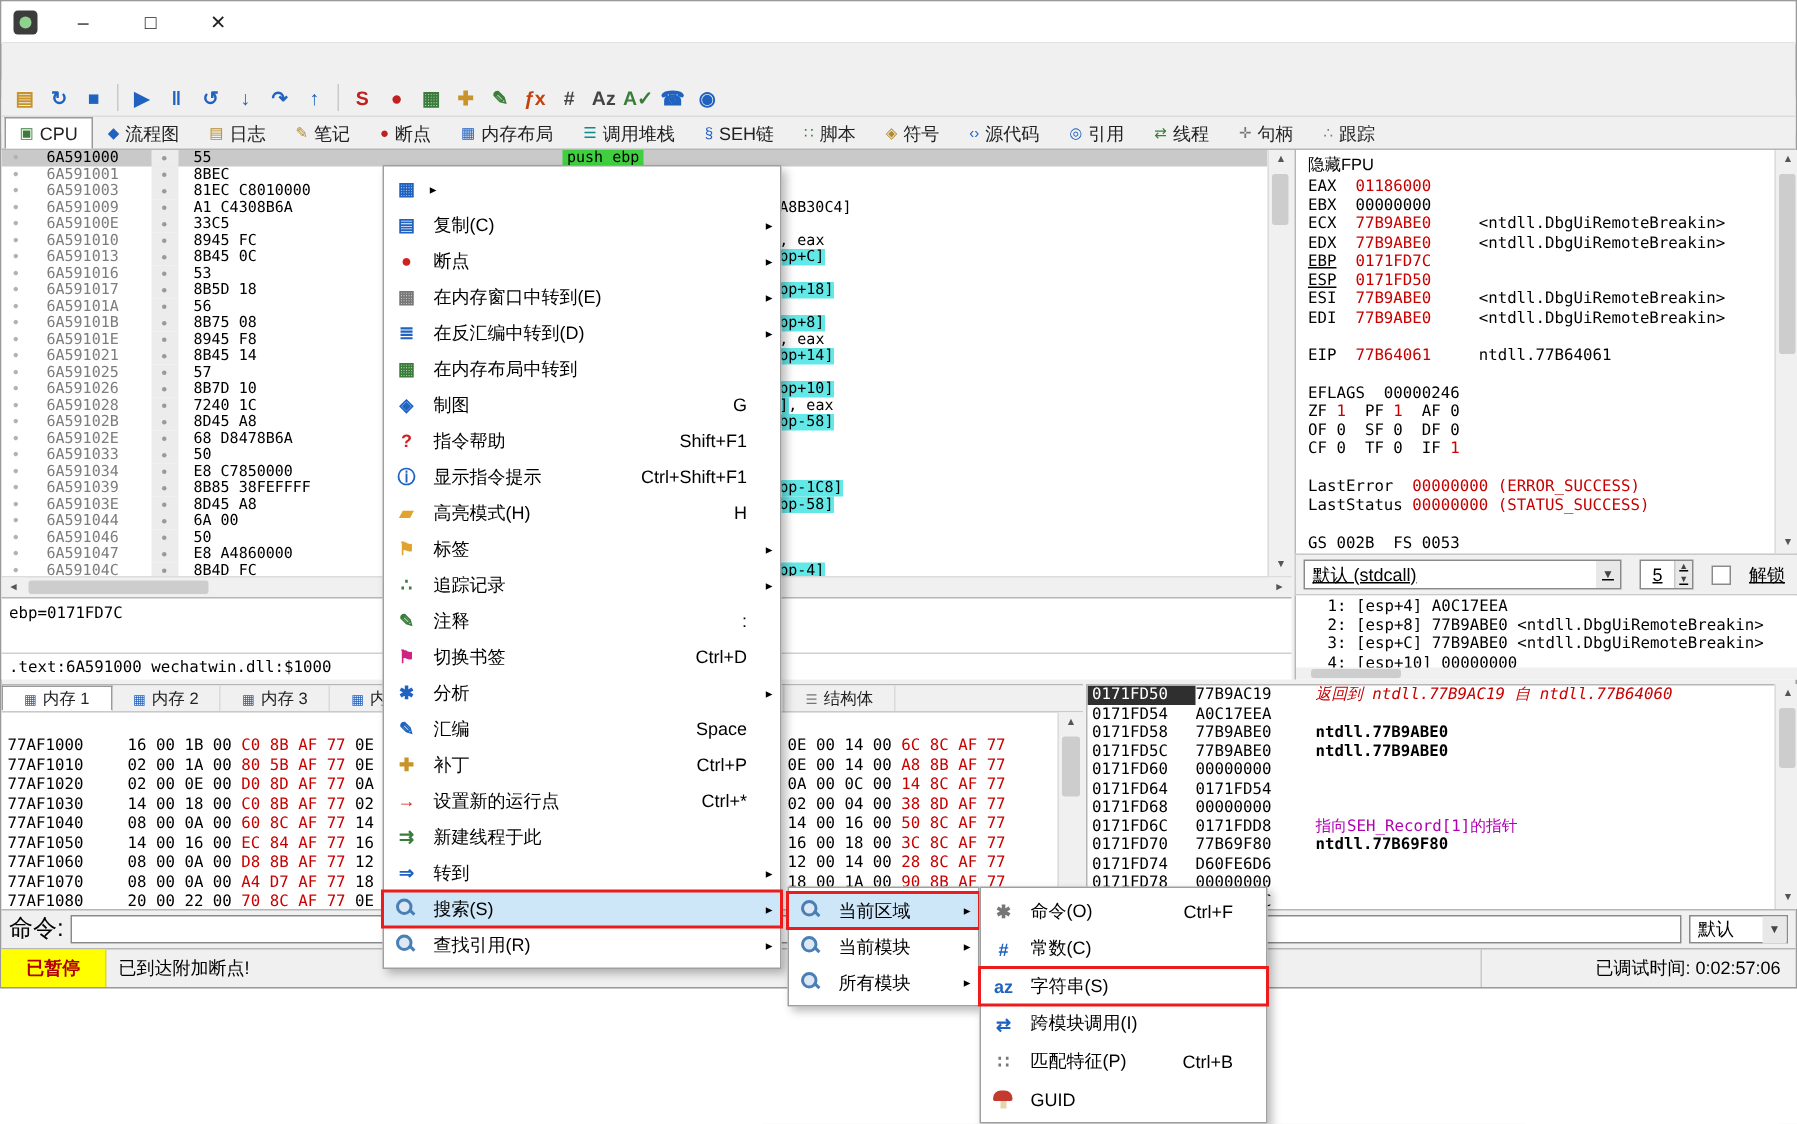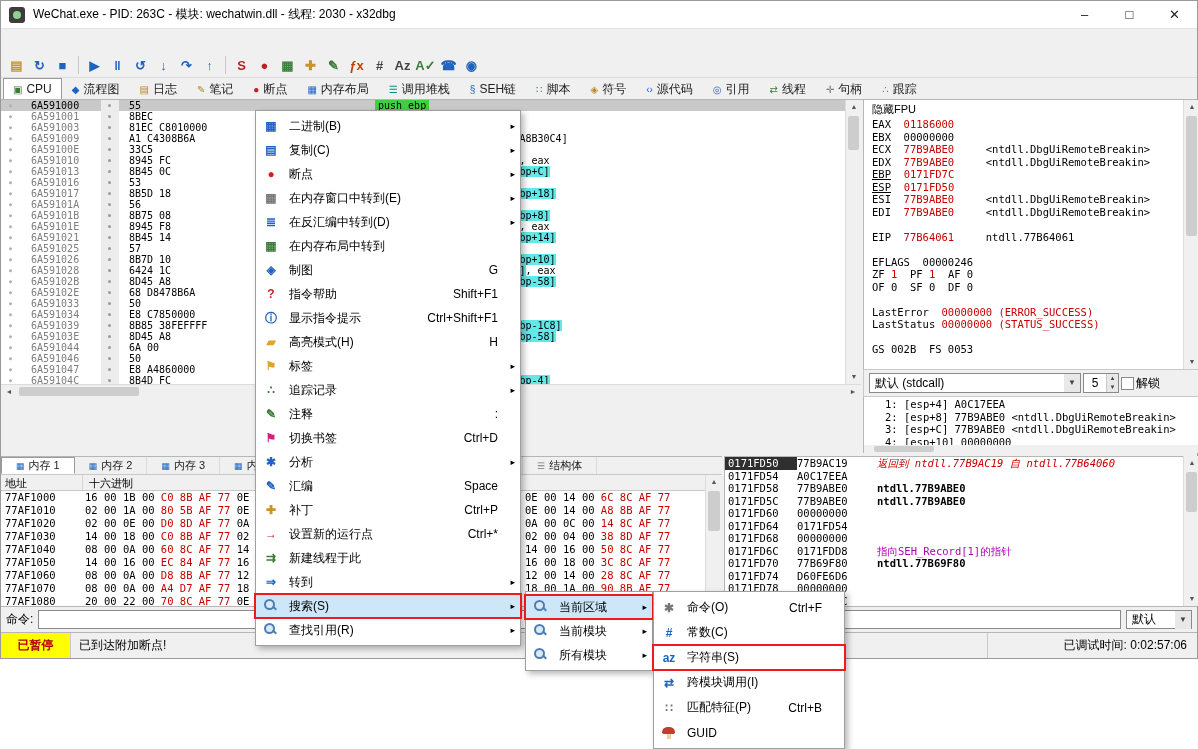--- a/index.html
+++ b/index.html
@@ -66,21 +66,21 @@
   #regpanel { position:absolute; left:862px; top:99px; width:336px; height:269px; background:#fff;
     border-left:1px solid #b6b6b6; overflow:hidden; }
   #hide-fpu { position:absolute; left:8px; top:2px; font-size:11px; }
   #reg-lines { position:absolute; left:8px; top:18px; right:18px; }
   .rline { height:12.5px; font:10.5px/12.5px "DejaVu Sans Mono", monospace; white-space:pre; }
   .ck { color:#000; } .cr { color:#c80000; } .cu { color:#000; text-decoration:underline; }
   #reg-vscroll { right:0; left:auto; top:0; height:269px; position:absolute; width:16px; background:#f0f0f0; border-left:1px solid #dcdcdc;}
 
   
   #convrow { position:absolute; left:862px; top:368px; width:336px; height:28px; background:#f0f0f0;
-    border:1px solid #c9c9c9; border-right:none; display:flex; align-items:center; gap:2px; padding:0 6px 0 5px; }
+    border:1px solid #c9c9c9; border-right:none; display:flex; align-items:center; gap:12px; padding:0 6px 0 5px;text-decoration:underline; }
   .combo { display:flex; align-items:center; border:1px solid #8a8a8a; background:#fff; height:20px; padding-left:5px; }
   .combo .carr { margin-left:auto; width:16px; text-align:center; color:#444; font-size:8px; background:#e8e8e8; height:18px; line-height:18px; }
   #conv-combo { width:212px; }
   .spin { display:inline-flex; border:1px solid #8a8a8a; background:#fff; height:20px; }
   .spin .v { width:22px; text-align:center; line-height:18px; }
   .spin .ar { display:flex; flex-direction:column; font-size:6px; line-height:9px; width:12px; text-align:center; color:#444; background:#e8e8e8; border-left:1px solid #c9c9c9; }
   .cb { width:13px; height:13px; border:1px solid #8a8a8a; background:#fff; display:inline-block; }
 
   
   #argspanel { position:absolute; left:862px; top:396px; width:336px; height:56px; background:#fff; border-left:1px solid #b6b6b6;padding-left:16px; }
@@ -119,21 +119,21 @@
   .sta { width:72px; padding-left:3px; }
   .stasel { background:#2f2f2f; color:#fff; }
   .stv { width:80px; }
   .stc { flex:1; }
   .stc-k { color:#000;font-weight:bold; } .stc-red { color:#c80000;font-style:italic; } .stc-m { color:#b000b0; }
   #stack-vscroll { left:1182px; top:455px; height:150px; }
 
   
   #cmdbar { position:absolute; left:0; top:605px; width:1196px; height:26px; background:#f0f0f0;
     border-top:1px solid #b6b6b6; display:flex; align-items:center; gap:5px; padding:0 5px; }
-  #cmd-label { font-size:12px; }
+  #cmd-label { font-size:16px; }
   .cmd-input { flex:1; height:19px; border:1px solid #8a8a8a; background:#fff; font:11px "DejaVu Sans Mono", monospace; padding:0 3px; }
   #cmd-combo { width:66px; height:19px; }
 
   
   #statusbar { position:absolute; left:0; top:631px; width:1196px; height:26px; background:#f0f0f0;
     border-top:1px solid #b6b6b6; display:flex; align-items:stretch; }
   #status-state { width:70px; background:#ffff00; color:#b00000; font-weight:bold; display:flex;
     align-items:center; justify-content:center; border-right:1px solid #c9c9c9; }
   #status-msg { flex:1; display:flex; align-items:center; padding-left:8px; }
   #status-time { width:210px; display:flex; align-items:center; justify-content:flex-end; padding-right:10px; border-left:1px solid #c9c9c9; }
@@ -156,21 +156,20 @@
   .mic.mushroom::before { content:""; position:absolute; left:4px; top:3px; width:13px; height:7px; background:#c23b2e; border-radius:6px 6px 2px 2px; }
   .mic.mushroom::after { content:""; position:absolute; left:9px; top:10px; width:4px; height:5px; background:#e7d3ac; }
 </style>
 </head>
 <body>
 
 <div id="window">
 
   <div id="titlebar">
     <span class="app-icon"></span>
-    <span id="title-text">WeChat.exe - PID: 263C - 模块: wechatwin.dll - 线程: 2030 - x32dbg</span>
     <span class="win-btn">–</span>
     <span class="win-btn">□</span>
     <span class="win-btn close">✕</span>
   </div>
 
   <div id="menubar">
     <span id="menubar-items" style="display:flex;">
         <span class="mb-item">文件(F)</span>
         <span class="mb-item">视图(V)</span>
         <span class="mb-item">调试(D)</span>
@@ -280,21 +279,21 @@
       <div class="dr"><span class="bullet">●</span><span class="daddr">6A591010</span><span class="band"></span><span class="dbytes">8945 FC</span><span class="dinstr">mov dword ptr ss:<span class="memref">[ebp-4]</span>, eax</span></div>
       <div class="dr"><span class="bullet">●</span><span class="daddr">6A591013</span><span class="band"></span><span class="dbytes">8B45 0C</span><span class="dinstr">mov eax, dword ptr ss:<span class="memref">[ebp+C]</span></span></div>
       <div class="dr"><span class="bullet">●</span><span class="daddr">6A591016</span><span class="band"></span><span class="dbytes">53</span><span class="dinstr">push ebx</span></div>
       <div class="dr"><span class="bullet">●</span><span class="daddr">6A591017</span><span class="band"></span><span class="dbytes">8B5D 18</span><span class="dinstr">mov ebx, dword ptr ss:<span class="memref">[ebp+18]</span></span></div>
       <div class="dr"><span class="bullet">●</span><span class="daddr">6A59101A</span><span class="band"></span><span class="dbytes">56</span><span class="dinstr">push esi</span></div>
       <div class="dr"><span class="bullet">●</span><span class="daddr">6A59101B</span><span class="band"></span><span class="dbytes">8B75 08</span><span class="dinstr">mov esi, dword ptr ss:<span class="memref">[ebp+8]</span></span></div>
       <div class="dr"><span class="bullet">●</span><span class="daddr">6A59101E</span><span class="band"></span><span class="dbytes">8945 F8</span><span class="dinstr">mov dword ptr ss:<span class="memref">[ebp-8]</span>, eax</span></div>
       <div class="dr"><span class="bullet">●</span><span class="daddr">6A591021</span><span class="band"></span><span class="dbytes">8B45 14</span><span class="dinstr">mov eax, dword ptr ss:<span class="memref">[ebp+14]</span></span></div>
       <div class="dr"><span class="bullet">●</span><span class="daddr">6A591025</span><span class="band"></span><span class="dbytes">57</span><span class="dinstr">push edi</span></div>
       <div class="dr"><span class="bullet">●</span><span class="daddr">6A591026</span><span class="band"></span><span class="dbytes">8B7D 10</span><span class="dinstr">mov edi, dword ptr ss:<span class="memref">[ebp+10]</span></span></div>
-      <div class="dr"><span class="bullet">●</span><span class="daddr">6A591028</span><span class="band"></span><span class="dbytes">6424 1C</span><span class="dinstr">mov dword ptr ss:<span class="memref">[ebp+1C]</span>, eax</span></div>
+      <div class="dr"><span class="bullet">●</span><span class="daddr">6A591028</span><span class="band"></span><span class="dbytes">7240 1C</span><span class="dinstr">mov dword ptr ss:<span class="memref">[ebp+1C]</span>, eax</span></div>
       <div class="dr"><span class="bullet">●</span><span class="daddr">6A59102B</span><span class="band"></span><span class="dbytes">8D45 A8</span><span class="dinstr">lea eax, dword ptr ss:<span class="memref">[ebp-58]</span></span></div>
       <div class="dr"><span class="bullet">●</span><span class="daddr">6A59102E</span><span class="band"></span><span class="dbytes">68 D8478B6A</span><span class="dinstr">push wechatwin.6A8B47D8</span></div>
       <div class="dr"><span class="bullet">●</span><span class="daddr">6A591033</span><span class="band"></span><span class="dbytes">50</span><span class="dinstr">push eax</span></div>
       <div class="dr"><span class="bullet">●</span><span class="daddr">6A591034</span><span class="band"></span><span class="dbytes">E8 C7850000</span><span class="dinstr">call wechatwin.6A599600</span></div>
       <div class="dr"><span class="bullet">●</span><span class="daddr">6A591039</span><span class="band"></span><span class="dbytes">8B85 38FEFFFF</span><span class="dinstr">mov eax, dword ptr ss:<span class="memref">[ebp-1C8]</span></span></div>
       <div class="dr"><span class="bullet">●</span><span class="daddr">6A59103E</span><span class="band"></span><span class="dbytes">8D45 A8</span><span class="dinstr">lea eax, dword ptr ss:<span class="memref">[ebp-58]</span></span></div>
       <div class="dr"><span class="bullet">●</span><span class="daddr">6A591044</span><span class="band"></span><span class="dbytes">6A 00</span><span class="dinstr">push 0</span></div>
       <div class="dr"><span class="bullet">●</span><span class="daddr">6A591046</span><span class="band"></span><span class="dbytes">50</span><span class="dinstr">push eax</span></div>
       <div class="dr"><span class="bullet">●</span><span class="daddr">6A591047</span><span class="band"></span><span class="dbytes">E8 A4860000</span><span class="dinstr">call wechatwin.6A599700</span></div>
       <div class="dr"><span class="bullet">●</span><span class="daddr">6A59104C</span><span class="band"></span><span class="dbytes">8B4D FC</span><span class="dinstr">mov ecx, dword ptr ss:<span class="memref">[ebp-4]</span></span></div>
@@ -322,20 +321,21 @@
         <div class="rline"><span class="cu">EBP</span><span class="ck">  </span><span class="cr">0171FD7C</span></div>
         <div class="rline"><span class="cu">ESP</span><span class="ck">  </span><span class="cr">0171FD50</span></div>
         <div class="rline"><span class="ck">ESI  </span><span class="cr">77B9ABE0</span><span class="ck">     &lt;ntdll.DbgUiRemoteBreakin&gt;</span></div>
         <div class="rline"><span class="ck">EDI  </span><span class="cr">77B9ABE0</span><span class="ck">     &lt;ntdll.DbgUiRemoteBreakin&gt;</span></div>
         <div class="rline"></div>
         <div class="rline"><span class="ck">EIP  </span><span class="cr">77B64061</span><span class="ck">     ntdll.77B64061</span></div>
         <div class="rline"></div>
         <div class="rline"><span class="ck">EFLAGS  </span><span class="ck">00000246</span></div>
         <div class="rline"><span class="ck">ZF </span><span class="cr">1</span><span class="ck">  PF </span><span class="cr">1</span><span class="ck">  AF </span><span class="ck">0</span></div>
         <div class="rline"><span class="ck">OF </span><span class="ck">0</span><span class="ck">  SF </span><span class="ck">0</span><span class="ck">  DF </span><span class="ck">0</span></div>
+        <div class="rline"><span class="ck">CF </span><span class="ck">0</span><span class="ck">  TF </span><span class="ck">0</span><span class="ck">  IF </span><span class="cr">1</span></div>
         <div class="rline"></div>
         <div class="rline"><span class="ck">LastError  </span><span class="cr">00000000 (ERROR_SUCCESS)</span></div>
         <div class="rline"><span class="ck">LastStatus </span><span class="cr">00000000 (STATUS_SUCCESS)</span></div>
         <div class="rline"></div>
         <div class="rline"><span class="ck">GS 002B  FS 0053</span></div>
       </div>
     <div id="reg-vscroll">
       <span class="sb-btn" style="top:0;">▲</span>
       <div class="v-thumb" style="top:16px; height:120px;"></div>
       <span class="sb-btn" style="bottom:0;">▼</span>
@@ -363,20 +363,26 @@
         <div class="argline">1: [esp+4] A0C17EEA</div>
         <div class="argline">2: [esp+8] 77B9ABE0 &lt;ntdll.DbgUiRemoteBreakin&gt;</div>
         <div class="argline">3: [esp+C] 77B9ABE0 &lt;ntdll.DbgUiRemoteBreakin&gt;</div>
         <div class="argline">4: [esp+10] 00000000</div>
       </div>
     <div id="args-hscroll">
         <div class="h-thumb"></div>
       </div>
   </div>
 
+  <div id="infopane">
+    <div id="info-line1">ebp=0171FD7C</div>
+    <div id="info-line2-box">
+      <div id="info-line2">.text:6A591000 wechatwin.dll:$1000</div>
+    </div>
+  </div>
 
   <div id="dock-left">
     <div id="dock-tabs">
         <span class="dtab active">
           <span class="dtab-ic" style="color: rgb(31, 98, 192);">▦</span>
           <span class="dtab-lbl">内存 1</span>
         </span>
         <span class="dtab">
           <span class="dtab-ic" style="color: rgb(31, 98, 192);">▦</span>
           <span class="dtab-lbl">内存 2</span>
@@ -399,24 +405,20 @@
         </span>
         <span class="dtab">
           <span class="dtab-ic" style="color: rgb(181, 138, 42);">▤</span>
           <span class="dtab-lbl">局部变量</span>
         </span>
         <span class="dtab">
           <span class="dtab-ic" style="color: rgb(119, 119, 119);">☰</span>
           <span class="dtab-lbl">结构体</span>
         </span>
       </div>
-    <div id="dump-header">
-      <span class="hc1">地址</span>
-      <span class="hc2">十六进制</span>
-    </div>
     <div id="dump-rows">
         <div class="dumpr"><span class="da">77AF1000</span><span class="db">16 00 1B 00 <span class="hexred">C0 8B AF 77</span> 0E 00 14 00 <span class="hexred">6C 8C AF 77</span></span><span class="dtail">0E 00 14 00 <span class="hexred">6C 8C AF 77</span></span></div>
         <div class="dumpr"><span class="da">77AF1010</span><span class="db">02 00 1A 00 <span class="hexred">80 5B AF 77</span> 0E 00 14 00 <span class="hexred">A8 8B AF 77</span></span><span class="dtail">0E 00 14 00 <span class="hexred">A8 8B AF 77</span></span></div>
         <div class="dumpr"><span class="da">77AF1020</span><span class="db">02 00 0E 00 <span class="hexred">D0 8D AF 77</span> 0A 00 0C 00 <span class="hexred">14 8C AF 77</span></span><span class="dtail">0A 00 0C 00 <span class="hexred">14 8C AF 77</span></span></div>
         <div class="dumpr"><span class="da">77AF1030</span><span class="db">14 00 18 00 <span class="hexred">C0 8B AF 77</span> 02 00 04 00 <span class="hexred">38 8D AF 77</span></span><span class="dtail">02 00 04 00 <span class="hexred">38 8D AF 77</span></span></div>
         <div class="dumpr"><span class="da">77AF1040</span><span class="db">08 00 0A 00 <span class="hexred">60 8C AF 77</span> 14 00 16 00 <span class="hexred">50 8C AF 77</span></span><span class="dtail">14 00 16 00 <span class="hexred">50 8C AF 77</span></span></div>
         <div class="dumpr"><span class="da">77AF1050</span><span class="db">14 00 16 00 <span class="hexred">EC 84 AF 77</span> 16 00 18 00 <span class="hexred">3C 8C AF 77</span></span><span class="dtail">16 00 18 00 <span class="hexred">3C 8C AF 77</span></span></div>
         <div class="dumpr"><span class="da">77AF1060</span><span class="db">08 00 0A 00 <span class="hexred">D8 8B AF 77</span> 12 00 14 00 <span class="hexred">28 8C AF 77</span></span><span class="dtail">12 00 14 00 <span class="hexred">28 8C AF 77</span></span></div>
         <div class="dumpr"><span class="da">77AF1070</span><span class="db">08 00 0A 00 <span class="hexred">A4 D7 AF 77</span> 18 00 1A 00 <span class="hexred">90 8B AF 77</span></span><span class="dtail">18 00 1A 00 <span class="hexred">90 8B AF 77</span></span></div>
         <div class="dumpr"><span class="da">77AF1080</span><span class="db">20 00 22 00 <span class="hexred">70 8C AF 77</span> 0E 00 10 00 <span class="hexred">04 8C AF 77</span></span><span class="dtail">0E 00 10 00 <span class="hexred">04 8C AF 77</span></span></div>
@@ -464,21 +466,20 @@
     <span id="status-state">已暂停</span>
     <span id="status-msg">已到达附加断点!</span>
     <span id="status-time">已调试时间: 0:02:57:06</span>
   </div>
 
 </div>
 
 <div id="ctx-menu" class="menu">
     <div class="mi mi24">
       <span class="mic" style="color: rgb(31, 98, 192);">▦</span>
-      <span class="mlbl">二进制(B)</span>
       <span class="marr">▸</span>
     </div>
     <div class="mi mi24">
       <span class="mic" style="color: rgb(31, 98, 192);">▤</span>
       <span class="mlbl">复制(C)</span>
       <span class="marr">▸</span>
     </div>
     <div class="mi mi24">
       <span class="mic" style="color: rgb(208, 32, 32);">●</span>
       <span class="mlbl">断点</span>

